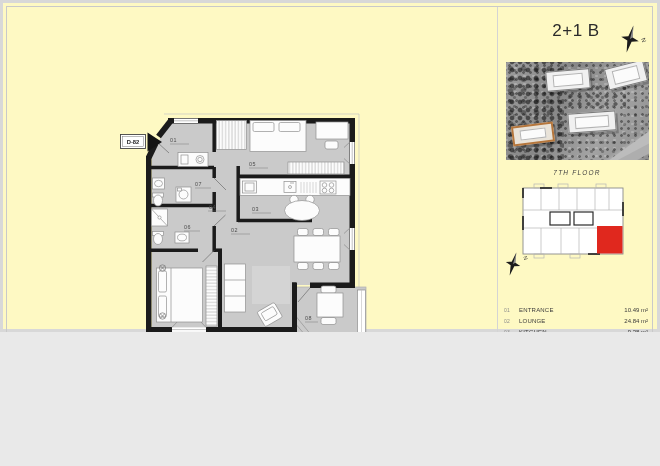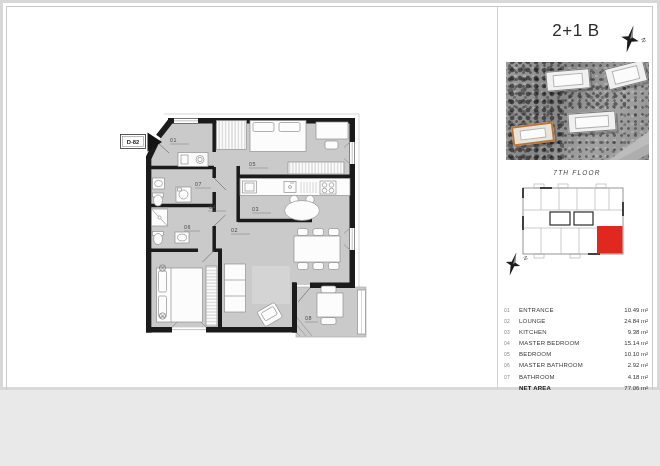--- a/index.html
+++ b/index.html
@@ -1,18 +1,18 @@
 <!DOCTYPE html>
 <html><head>
 <meta charset="utf-8">
 <style>
   html,body{margin:0;padding:0;background:#e9e9e9;}
   *{box-sizing:border-box;}
   .canvas{
-    position:relative;width:660px;height:390px;background:#ffffff;
+    position:relative;width:660px;height:332px;background:#fef9c3;
     font-family:"Liberation Sans", sans-serif;overflow:hidden;
     box-shadow: inset 0 0 0 3px #d8d8d8;
     padding-left: 6px;
   }
   .frame{position:absolute;left:6px;top:6px;width:647px;height:453px;border:1px solid #c9c9c9;}
   .vline{position:absolute;left:497px;top:7px;width:1px;height:433px;background:#d4d4d4;}
   .hline{position:absolute;left:7px;top:440px;width:645px;height:1px;background:#c9c9c9;}
 
   .floorplan{position:absolute;left:55px;top:85px;width:345px;height:270px;}
 

